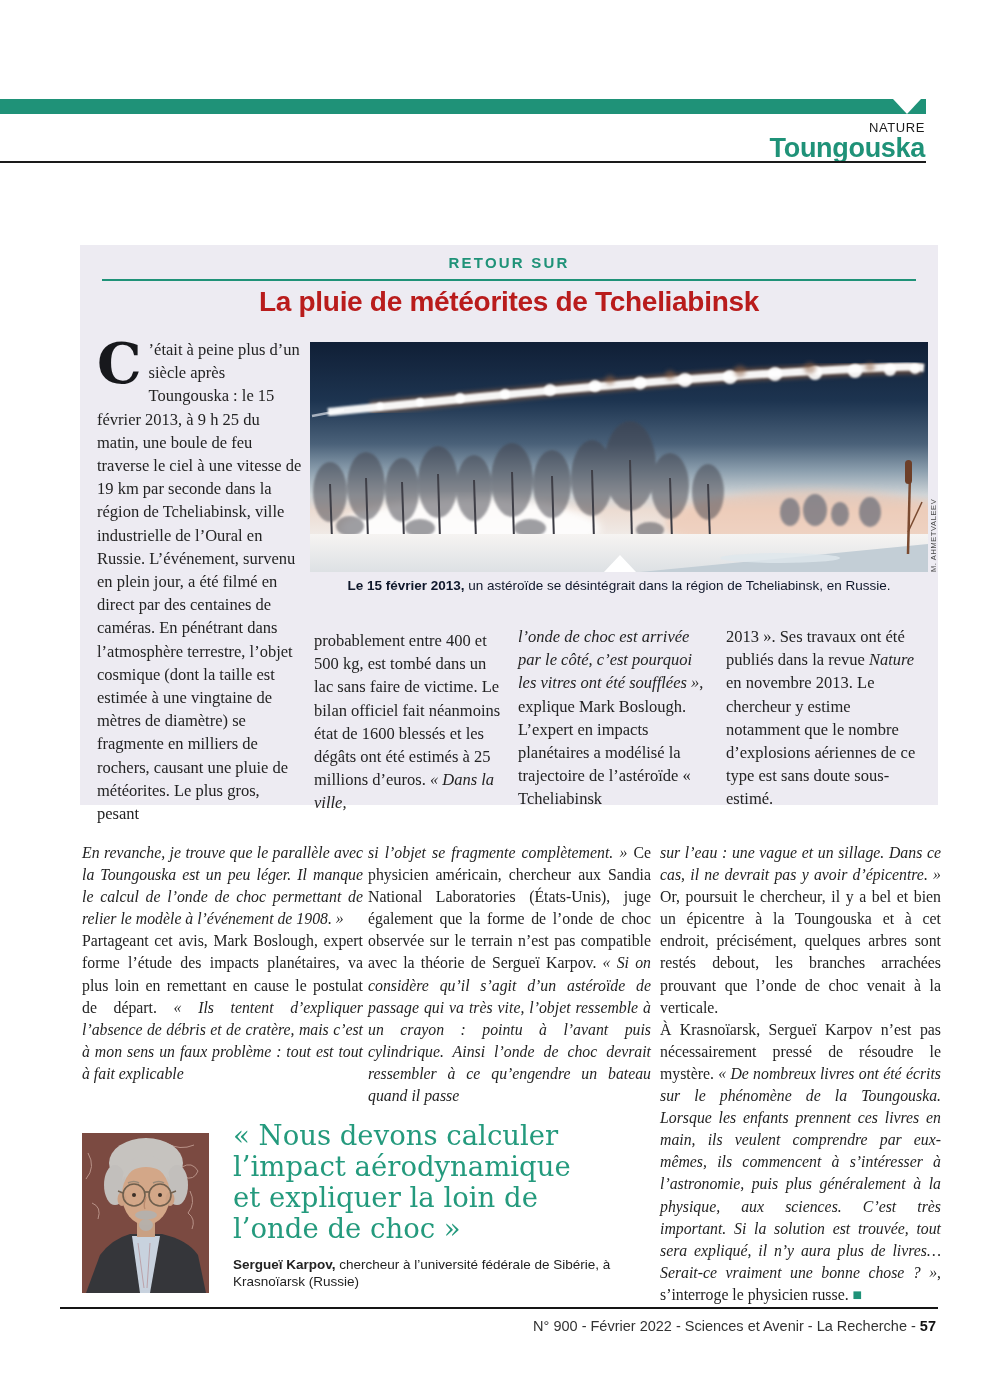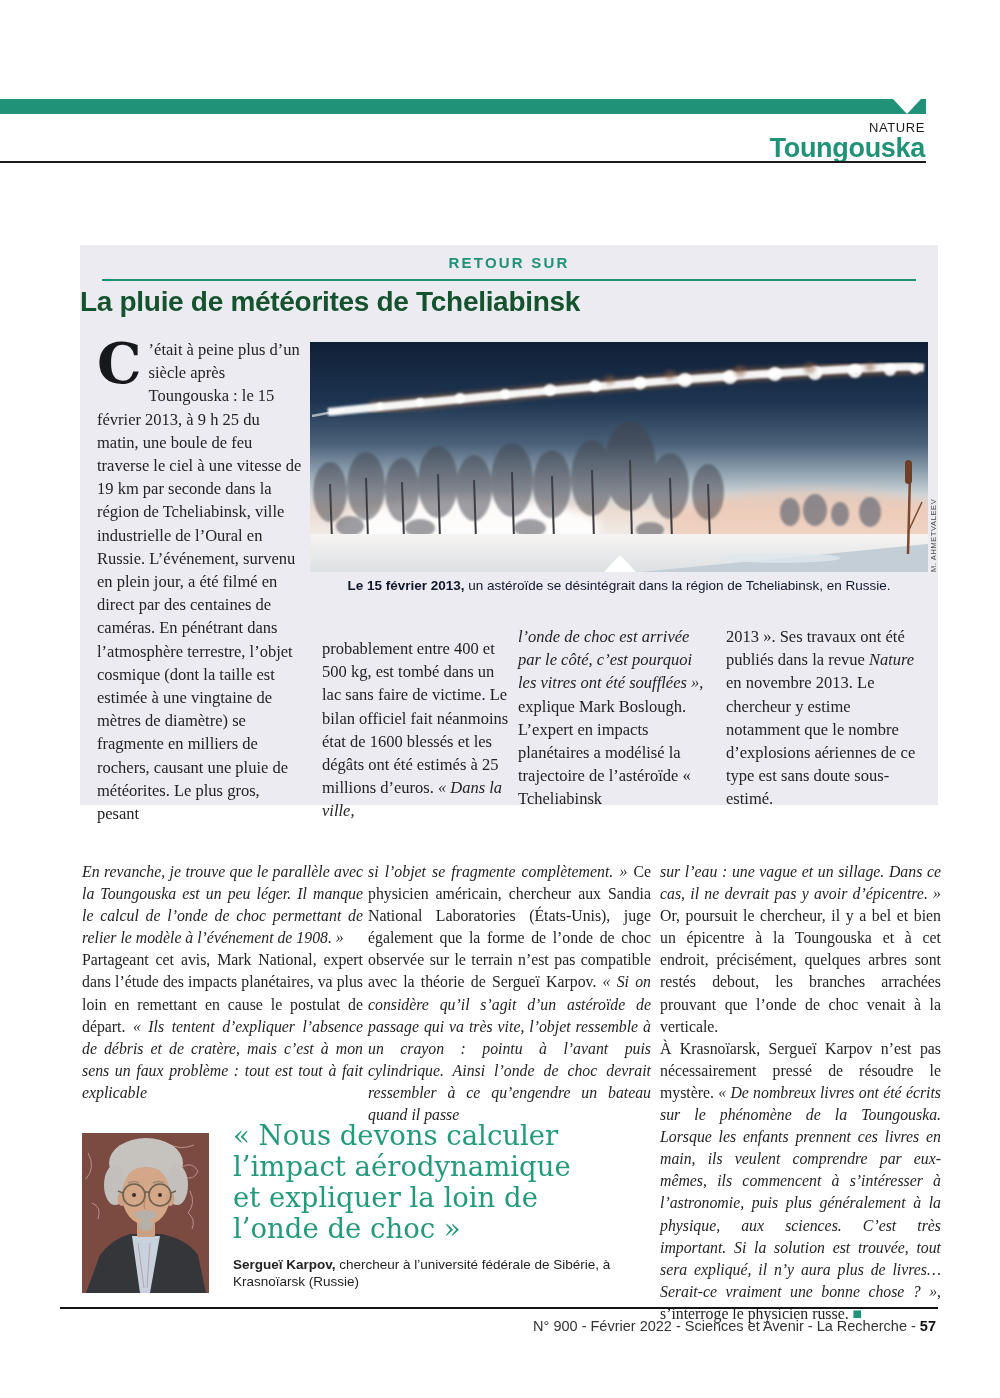--- a/index.html
+++ b/index.html
@@ -21,36 +21,36 @@
   .section-label{position:absolute;top:120px;right:75px;font-family:"Liberation Sans",sans-serif;
     font-size:13px;letter-spacing:.6px;color:#1c1c1c;}
   .rubric{position:absolute;top:133px;right:75px;font-family:"Liberation Sans",sans-serif;
     font-size:27px;font-weight:700;color:var(--green);letter-spacing:-.3px;}
   .header-rule{position:absolute;left:0;top:161px;width:926px;height:2px;background:#1a1a1a;}
   
   .lead-box{position:absolute;left:80px;top:245px;width:858px;height:560px;background:var(--box-bg);}
   .kicker{position:absolute;left:0;top:9px;width:100%;text-align:center;
     font-family:"Liberation Sans",sans-serif;font-weight:700;font-size:15px;letter-spacing:2.2px;color:var(--green);}
   .kicker-rule{position:absolute;left:22px;top:34px;width:814px;height:2px;background:var(--green);}
-  .lead-title{position:absolute;left:0;top:41px;width:100%;text-align:left;
-    font-family:"Liberation Sans",sans-serif;font-weight:700;font-size:28px;color:#14532d;letter-spacing:-.3px;}
+  .lead-title{position:absolute;left:0;top:41px;width:100%;text-align:center;
+    font-family:"Liberation Sans",sans-serif;font-weight:700;font-size:28px;color:#b91c1c;letter-spacing:-.3px;}
   .lead-col1{position:absolute;left:17px;top:93px;width:207px;font-size:16.5px;line-height:23.2px;}
   .dropcap{float:left;font-family:"DejaVu Serif",serif;font-weight:700;font-size:56px;line-height:44px;
     margin:3px 7px 0 0;color:#17181c;}
   .photo{position:absolute;left:230px;top:97px;width:618px;height:230px;}
   .photo svg{display:block;width:100%;height:100%;}
   .credit{position:absolute;left:849px;top:203px;height:124px;width:10px;
     writing-mode:vertical-rl;transform:rotate(180deg);white-space:nowrap;
     font-family:"Liberation Sans",sans-serif;font-size:7.5px;letter-spacing:.6px;color:#4a4a4a;}
   .caption{position:absolute;left:230px;top:333px;width:618px;text-align:center;
     font-family:"Liberation Sans",sans-serif;font-size:13.5px;color:#0f172a;}
   .lead-col{position:absolute;top:380px;width:192px;font-size:16.5px;line-height:23.2px;}
   .lc2{left:230px;} .lc3{left:438px;} .lc4{left:646px;width:198px;}
   
-  .body-col{position:absolute;top:842px;font-size:15.8px;line-height:22.1px;text-align:justify;margin-top:19px;}
+  .body-col{position:absolute;top:842px;font-size:15.8px;line-height:22.1px;text-align:justify;}
   .bc1{left:82px;width:281px;} .bc2{left:368px;width:283px;} .bc3{left:660px;width:281px;}
   .body-col p{margin:0;}
   
   .quote-photo{position:absolute;left:82px;top:1133px;width:127px;height:160px;}
   .quote-photo svg{display:block;width:100%;height:100%;}
   .pull-quote{position:absolute;left:233px;top:1120px;width:342px;
     font-family:"DejaVu Serif",serif;font-size:27.5px;line-height:31px;color:var(--quote-green);}
   .quote-attr{position:absolute;left:233px;top:1256px;width:400px;
     font-family:"Liberation Sans",sans-serif;font-size:13.5px;line-height:17px;color:#222;}
   
@@ -184,28 +184,28 @@
           <line x1="598" y1="212" x2="600" y2="132" stroke="#7a4a30" stroke-width="2.5"></line>
           <rect x="595" y="118" width="7" height="24" rx="3.5" fill="#6d3f28"></rect>
           <line x1="598" y1="190" x2="612" y2="160" stroke="#7a4a30" stroke-width="1.5"></line>
         </g>
         <polygon points="294,230 310,213 326,230" fill="#ffffff"></polygon>
       </svg>
     </figure>
     <div class="credit">M. AHMETVALEEV</div>
     <div class="caption"><span class="b">Le 15 février 2013,</span><span> un astéroïde se désintégrait dans la région de Tcheliabinsk, en Russie.</span></div>
 
-    <p class="lead-col lc2" style="margin:12px;"><span>probablement entre 400 et 500 kg, est tombé dans un lac sans faire de victime. Le bilan officiel fait néanmoins état de 1600 blessés et les dégâts ont été estimés à 25 millions d’euros. </span><i>« Dans la ville,</i></p>
+    <p class="lead-col lc2" style="margin:4px;"><span>probablement entre 400 et 500 kg, est tombé dans un lac sans faire de victime. Le bilan officiel fait néanmoins état de 1600 blessés et les dégâts ont été estimés à 25 millions d’euros. </span><i>« Dans la ville,</i></p>
     <p class="lead-col lc3" style="margin:0;"><i>l’onde de choc est arrivée par le côté, c’est pourquoi les vitres ont été soufflées »</i><span>, explique Mark Boslough. L’expert en impacts planétaires a modélisé la trajectoire de l’astéroïde « Tcheliabinsk</span></p>
     <p class="lead-col lc4" style="margin:0;"><span>2013 ». Ses travaux ont été publiés dans la revue </span><i>Nature</i><span> en novembre 2013. Le chercheur y estime notamment que le nombre d’explosions aériennes de ce type est sans doute sous-estimé.</span></p>
   </div>
 
   <div class="body-col bc1">
     <p><i>En revanche, je trouve que le parallèle avec la Toungouska est un peu léger. Il manque le calcul de l’onde de choc permettant de relier le modèle à l’événement de 1908. »</i></p>
-    <p><span>Partageant cet avis, Mark National, expert dans l’étude des impacts planétaires, va plus loin en remettant en cause le postulat de départ. </span><i>« Ils tentent d’expliquer l’absence de débris et de cratère, mais c’est à mon sens un faux problème : tout est tout à fait explicable</i></p>
+    <p><span>Partageant cet avis, Mark Boslough, expert forme l’étude des impacts planétaires, va plus loin en remettant en cause le postulat de départ. </span><i>« Ils tentent d’expliquer l’absence de débris et de cratère, mais c’est à mon sens un faux problème : tout est tout à fait explicable</i></p>
   </div>
   <div class="body-col bc2">
     <p><i>si l’objet se fragmente complètement. »</i><span> Ce physicien américain, chercheur aux Sandia National Laboratories (États-Unis), juge également que la forme de l’onde de choc observée sur le terrain n’est pas compatible avec la théorie de Sergueï Karpov. </span><i>« Si on considère qu’il s’agit d’un astéroïde de passage qui va très vite, l’objet ressemble à un crayon : pointu à l’avant puis cylindrique. Ainsi l’onde de choc devrait ressembler à ce qu’engendre un bateau quand il passe</i></p>
   </div>
   <div class="body-col bc3">
     <p><i>sur l’eau : une vague et un sillage. Dans ce cas, il ne devrait pas y avoir d’épicentre. »</i><span> Or, poursuit le chercheur, il y a bel et bien un épicentre à la Toungouska et à cet endroit, précisément, quelques arbres sont restés debout, les branches arrachées prouvant que l’onde de choc venait à la verticale.</span></p>
     <p><span>À Krasnoïarsk, Sergueï Karpov n’est pas nécessairement pressé de résoudre le mystère. </span><i>« De nombreux livres ont été écrits sur le phénomène de la Toungouska. Lorsque les enfants prennent ces livres en main, ils veulent comprendre par eux-mêmes, ils commencent à s’intéresser à l’astronomie, puis plus généralement à la physique, aux sciences. C’est très important. Si la solution est trouvée, tout sera expliqué, il n’y aura plus de livres… Serait-ce vraiment une bonne chose ? »</i><span>, s’interroge le physicien russe. </span><span class="g">■</span></p>
   </div>
 
   <figure class="quote-photo" style="margin:0;">

